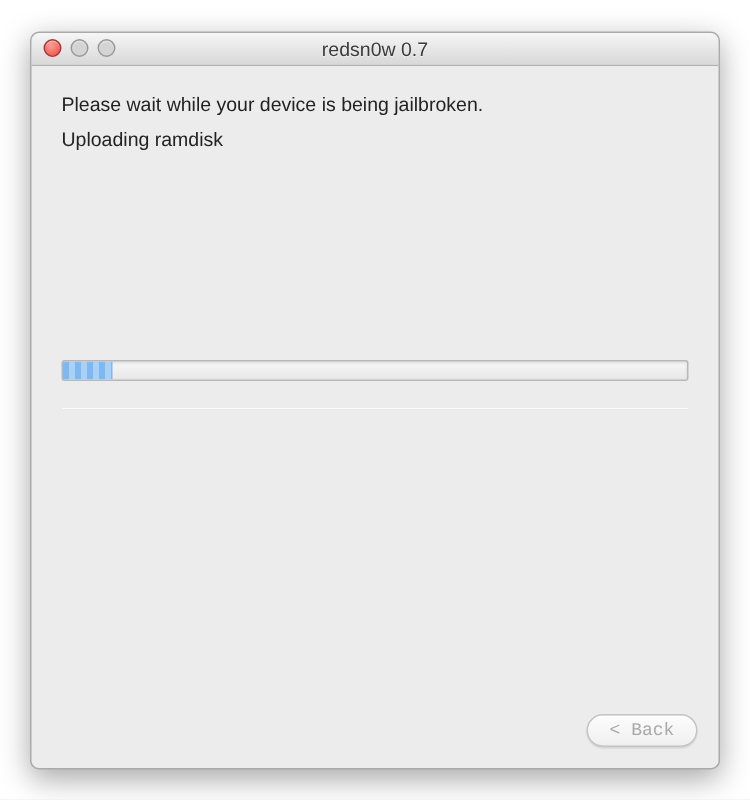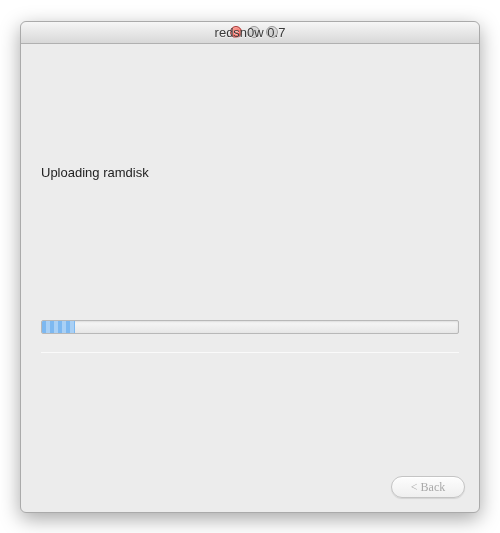--- a/index.html
+++ b/index.html
@@ -1,19 +1,18 @@
 <!DOCTYPE html>
 <html><head>
   <meta charset="utf-8">
   <style>
     * {
       box-sizing: border-box;
       margin: 0;
       padding: 0;
-      justify-content: center;
     }
     body {
       font-family: "Lucida Grande", "Helvetica Neue", Arial, sans-serif;
       font-size: 13px;
       background: #fff;
       width: 500px;
       height: 533px;
       position: relative;
       display: flex;
       align-items: center;
@@ -135,21 +134,21 @@
       padding: 0 14px;
       border-radius: 11px;
       border: 1px solid #9a9a9a;
       background: linear-gradient(to bottom, #ffffff 0%, #f3f3f3 45%, #e2e2e2 55%, #f5f5f5 100%);
       font-size: 12px;
       color: #333;
       text-align: center;
       line-height: 20px;
       box-shadow: 0 1px 0 rgba(255,255,255,0.7) inset, 0 1px 1px rgba(0,0,0,0.1);
       cursor: default;
-      font-family: Liberation Serif, serif;
+      font-family: Liberation Mono, monospace;
     }
     .btn.disabled {
       color: #a9a9a9;
       border-color: #c4c4c4;
       background: linear-gradient(to bottom, #fdfdfd, #efefef);
     }
     .btn.default {
       font-weight: 500;
       color: #000;
     }
@@ -161,20 +160,21 @@
   <div class="titlebar">
     <div class="traffic-lights">
       <div class="light close"></div>
       <div class="light min"></div>
       <div class="light zoom"></div>
     </div>
     <div class="title">redsn0w 0.7</div>
   </div>
 
   <div class="content">
+    <div class="instruction">Please wait while your device is being jailbroken.</div>
     <div class="status">Uploading ramdisk</div>
 
     <div class="progress-wrap">
       <div class="progress">
         <div class="progress-fill" style="width:8%"></div>
       </div>
     </div>
 
     <div class="separator"></div>
   </div>

